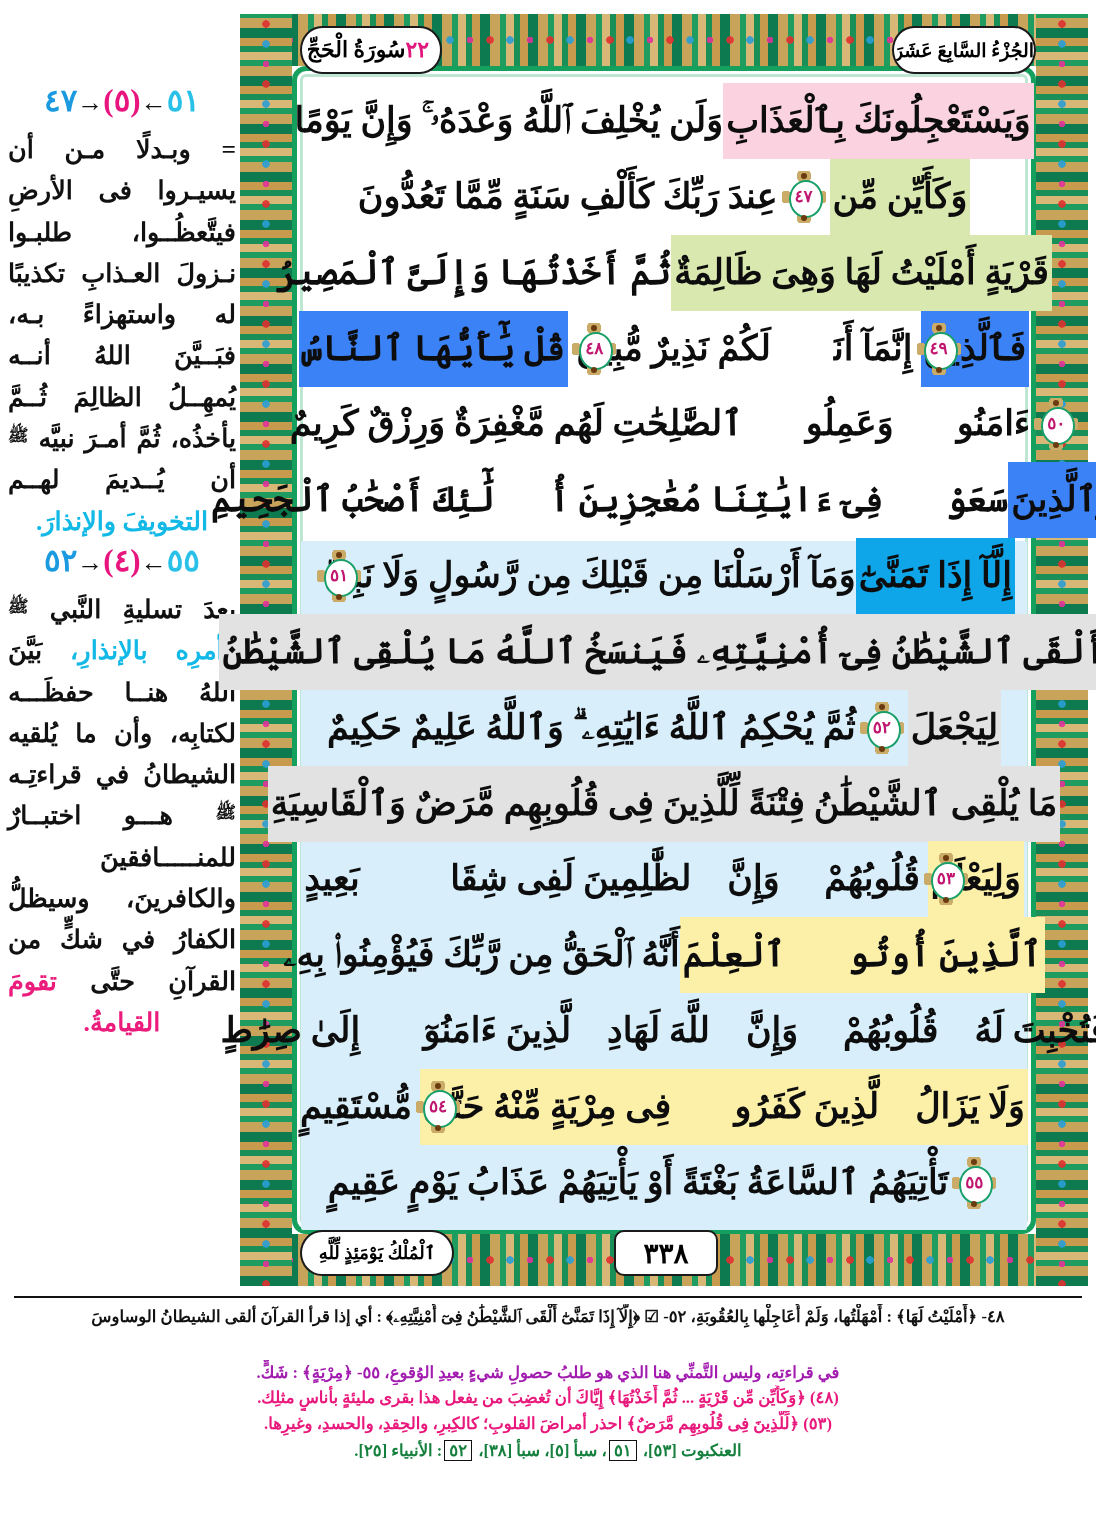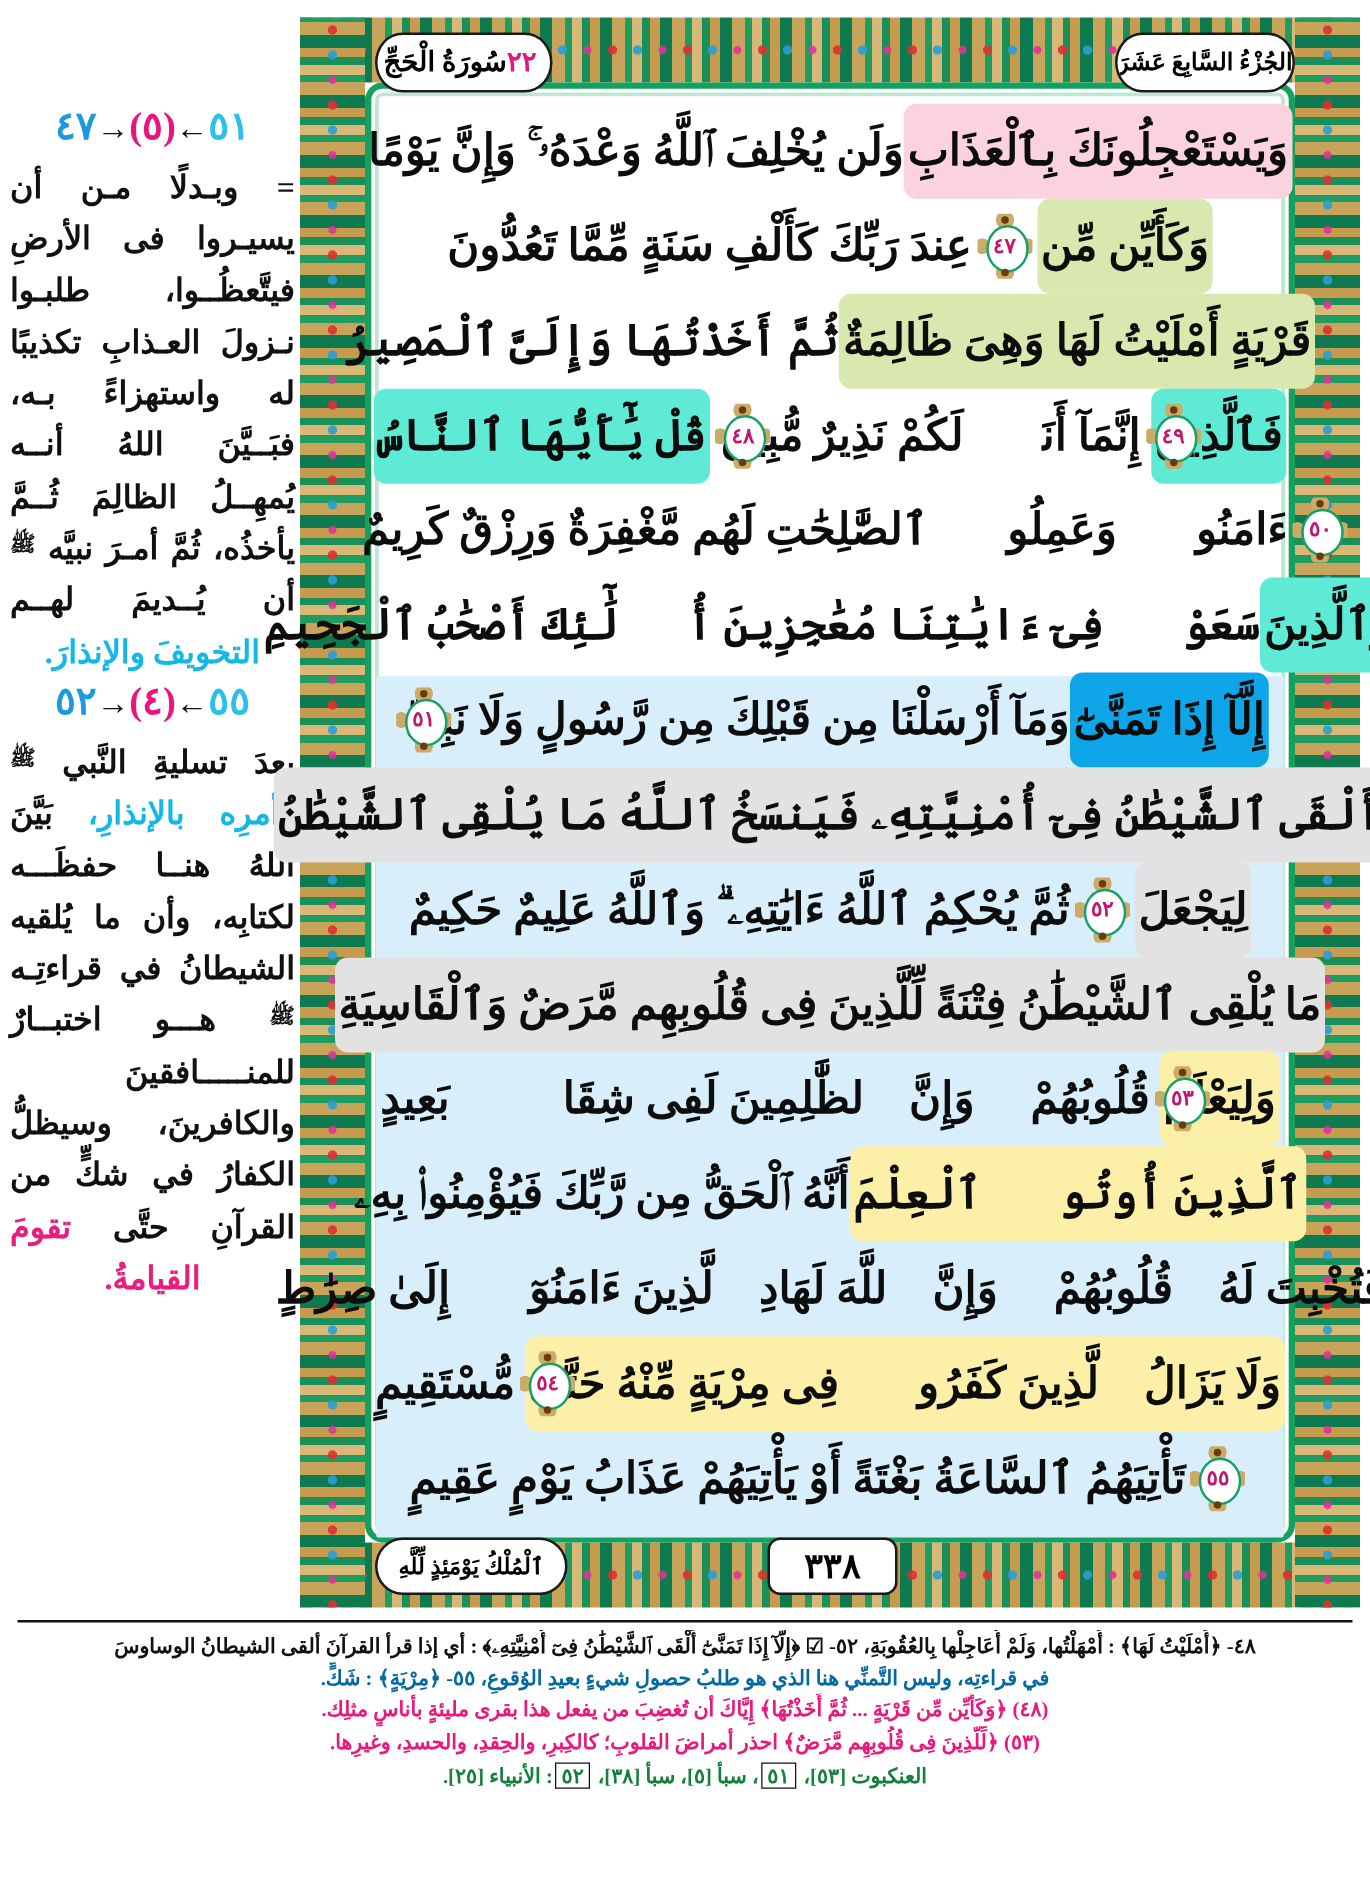--- a/index.html
+++ b/index.html
@@ -117,24 +117,24 @@
     position:relative;height:72px;line-height:72px;
     display:flex;align-items:center;justify-content:center;
     white-space:nowrap;direction:rtl;
   }
   .qtext{
     font-size:35px;font-weight:600;color:#0d0d0d;
     font-family:"Liberation Serif", serif;
     letter-spacing:-0.5px;
     display:inline-block;
   }
-  .hl{padding:2px 3px;border-radius:10px;}
+  .hl{padding:2px 3px;border-radius:0;}
   .hl-pink{background:#fbd2e0;}
   .hl-green{background:#d9e8ae;}
-  .hl-yellow{background:#5eead4;}
+  .hl-yellow{background:#3b82f6;}
   .hl-yellow2{background:#fcf0a8;}
   .hl-gray{background:#e2e2e2;}
   .hl-blue{background:#0ea5e9;}
 
   
   .blue-zone{
     position:absolute;left:4px;right:4px;
     background:#d8eefa;z-index:0;border-radius:2px;
   }
   .qline-wrap{position:relative;z-index:2;}
@@ -172,21 +172,21 @@
   .footnotes{
     position:absolute;left:14px;right:14px;top:1296px;
     direction:rtl;text-align:justify;
   }
   .fn-rule{height:2px;background:#111;margin-bottom:6px;}
   .fn-line{
     font-size:16.5px;font-weight:bold;line-height:1.55;
     color:#111;text-align:center;white-space:nowrap;overflow:hidden;
     font-family:"Liberation Serif", serif;
   }
-  .fn-line.blue{color:#0369a1;}
+  .fn-line.blue{color:#a21caf;margin-top:30px;}
   .fn-line.magenta{color:#e8187c;}
   .fn-refs{
     font-size:16.5px;font-weight:bold;color:#15803d;
     text-align:center;margin-top:5px;
   }
   .boxn{border:1.6px solid #111;padding:0 4px;margin:0 2px;}
 </style>
 </head>
 <body>
 

